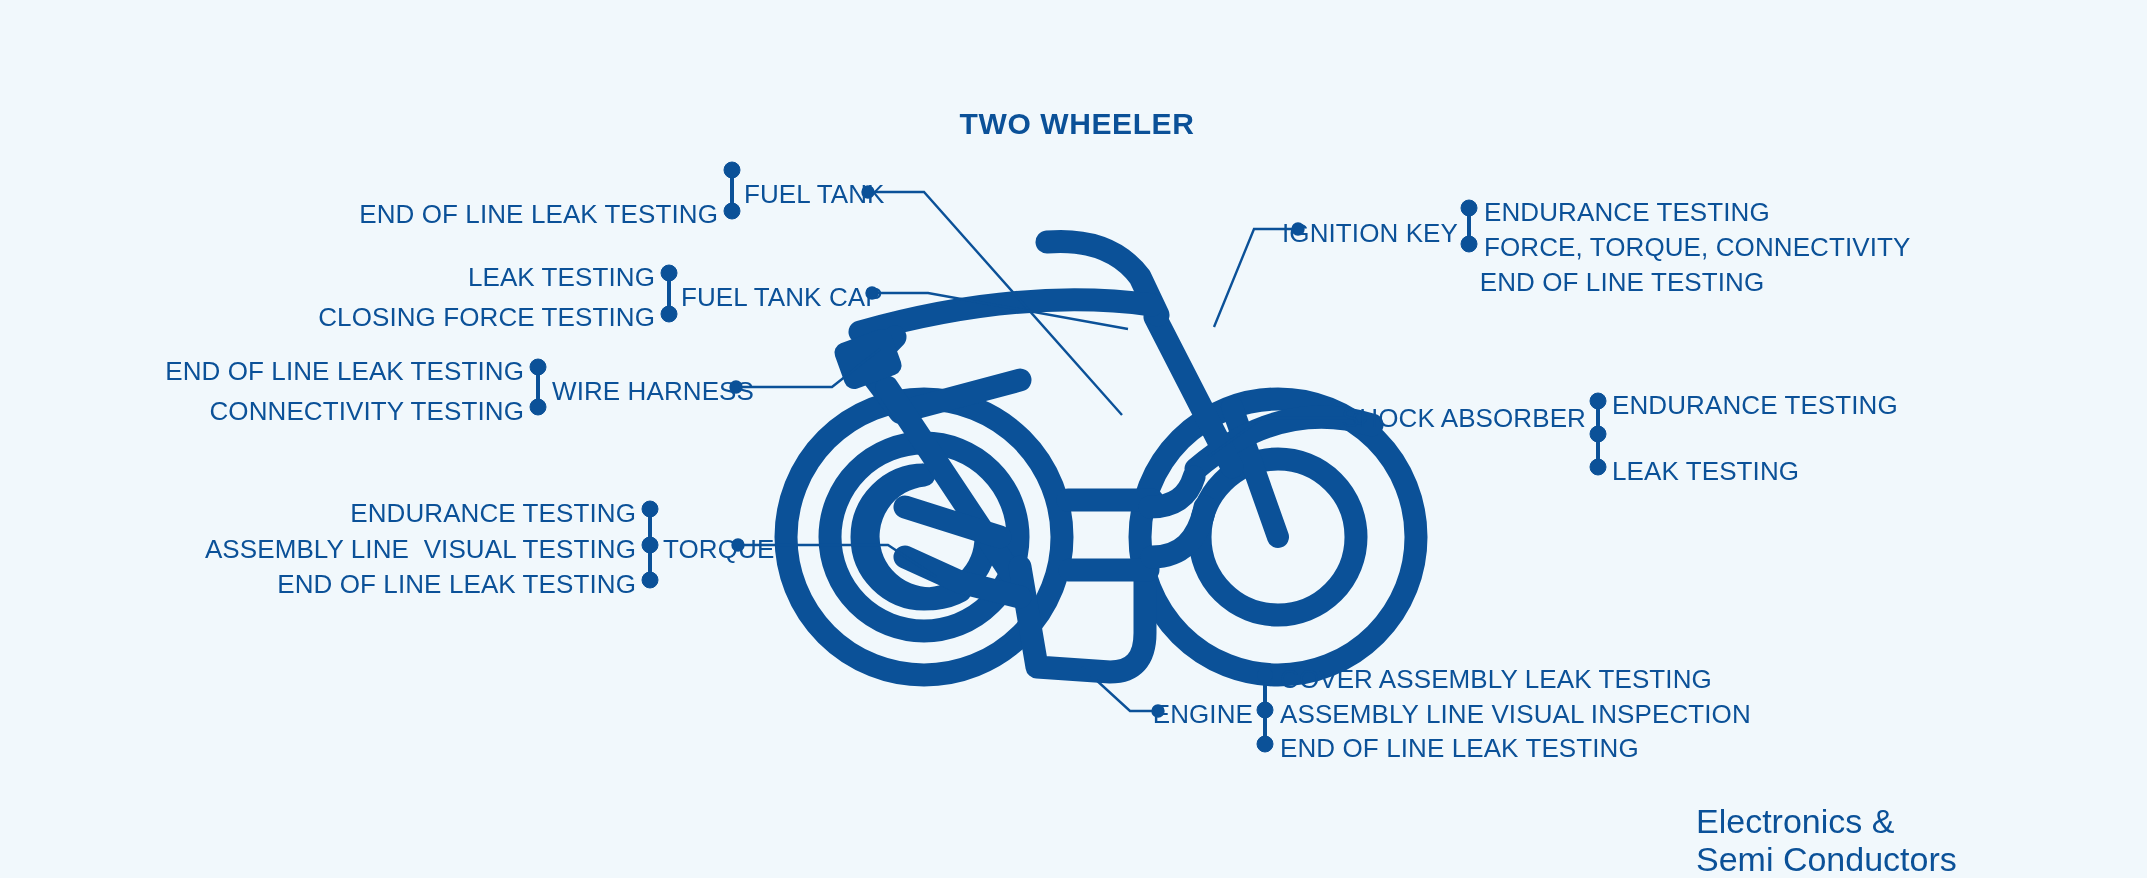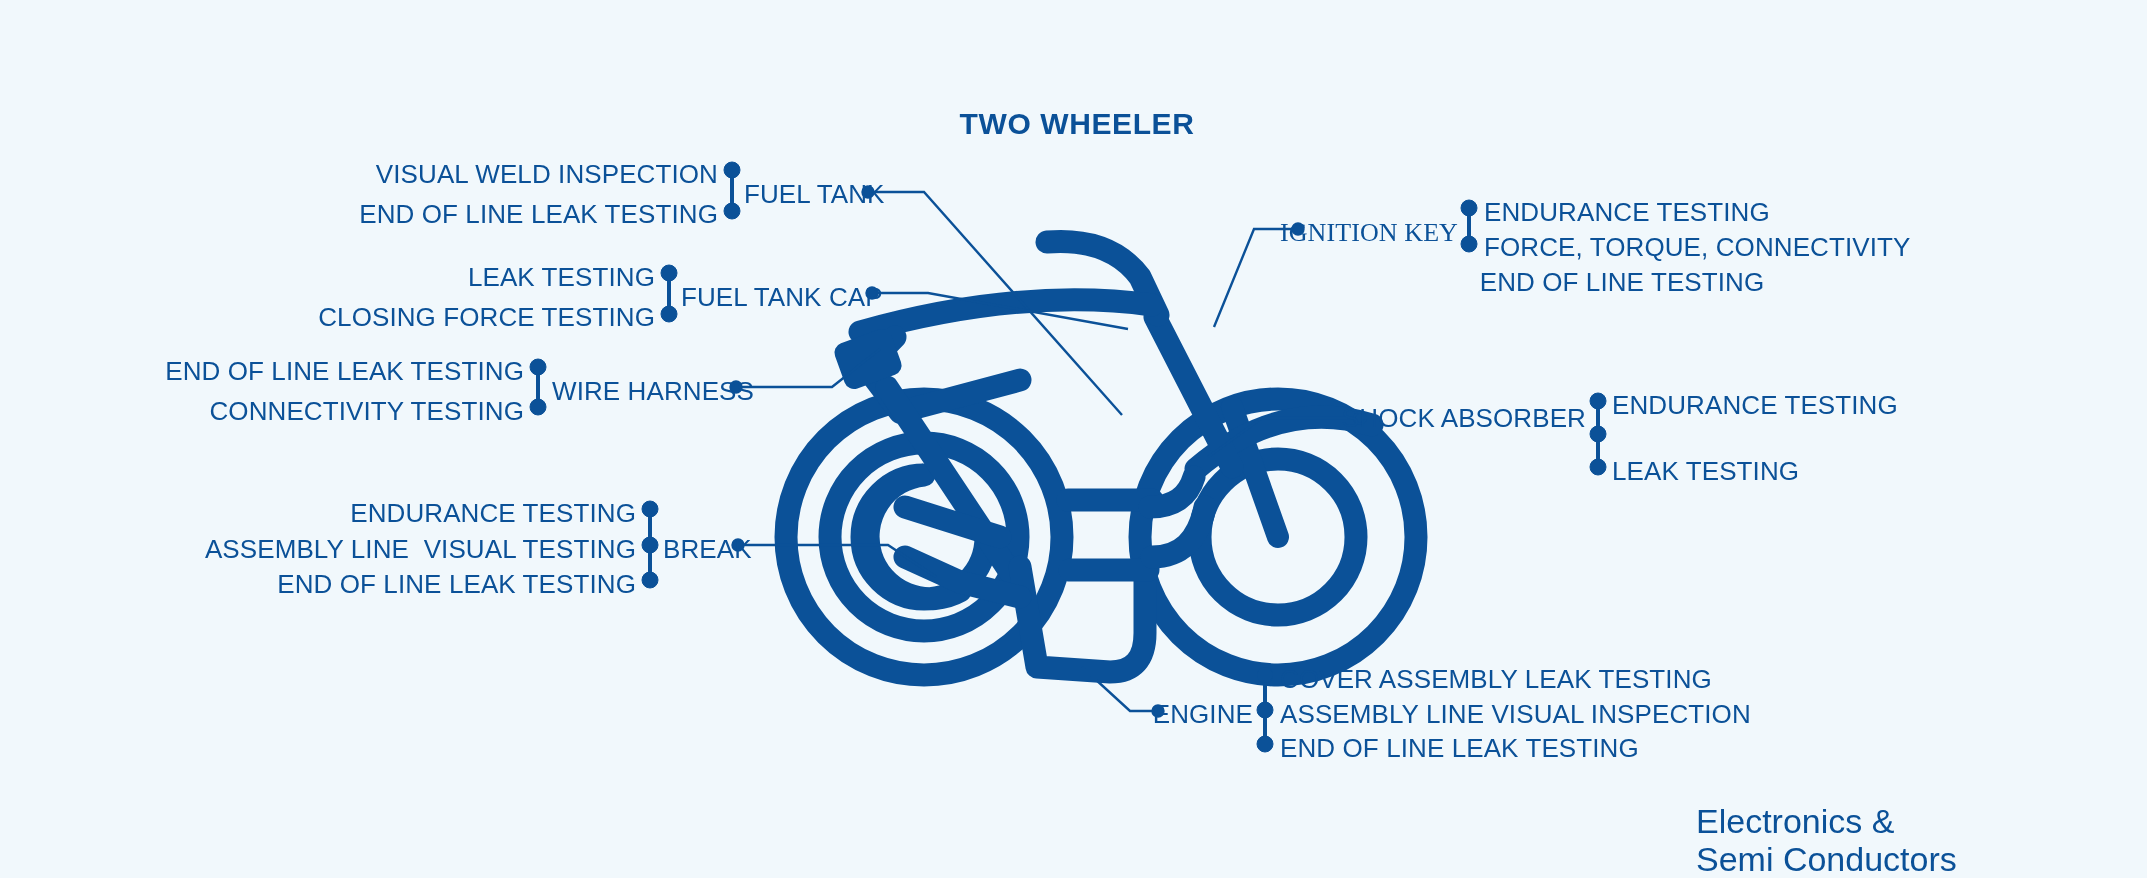--- a/index.html
+++ b/index.html
@@ -162,38 +162,37 @@
 
       <line x1="1265" y1="638" x2="1265" y2="707" stroke-width="4"></line>
       <circle cx="1265" cy="638" r="8"></circle>
       <circle cx="1265" cy="673" r="8"></circle>
       <circle cx="1265" cy="707" r="8"></circle>
     </g>
   </svg>
 
   <div class="txt title ca" style="left:1077px; top:72px;">TWO WHEELER</div>
 
-  <div class="txt spec ra" style="left:718px; top:124px;">VISUAL WELD INSPECTION</div>
   <div class="txt spec ra" style="left:718px; top:164px;">END OF LINE LEAK TESTING</div>
   <div class="txt part la" style="left:744px; top:144px;">FUEL TANK</div>
 
   <div class="txt spec ra" style="left:655px; top:227px;">LEAK TESTING</div>
   <div class="txt spec ra" style="left:655px; top:267px;">CLOSING FORCE TESTING</div>
   <div class="txt part la" style="left:681px; top:247px;">FUEL TANK CAP</div>
 
   <div class="txt spec ra" style="left:524px; top:321px;">END OF LINE LEAK TESTING</div>
   <div class="txt spec ra" style="left:524px; top:361px;">CONNECTIVITY TESTING</div>
   <div class="txt part la" style="left:552px; top:341px;">WIRE HARNESS</div>
 
   <div class="txt spec ra" style="left:636px; top:463px;">ENDURANCE TESTING</div>
   <div class="txt spec ra" style="left:636px; top:499px;">ASSEMBLY LINE  VISUAL TESTING</div>
   <div class="txt spec ra" style="left:636px; top:534px;">END OF LINE LEAK TESTING</div>
-  <div class="txt part la" style="left:663px; top:499px;">BREAK</div>
-
-  <div class="txt part ra" style="left:1458px; top:183px;font-family:Liberation Serif, serif;">IGNITION KEY</div>
+  <div class="txt part la" style="left:663px; top:499px;">TORQUE</div>
+
+  <div class="txt part ra" style="left:1458px; top:183px;">IGNITION KEY</div>
   <div class="txt spec la" style="left:1484px; top:162px;">ENDURANCE TESTING</div>
   <div class="txt spec la" style="left:1484px; top:197px;">FORCE, TORQUE, CONNECTIVITY</div>
   <div class="txt spec ca" style="left:1622px; top:232px;">END OF LINE TESTING</div>
 
   <div class="txt part ra" style="left:1586px; top:368px;">SHOCK ABSORBER</div>
   <div class="txt spec la" style="left:1612px; top:355px;">ENDURANCE TESTING</div>
   <div class="txt spec la" style="left:1612px; top:421px;">LEAK TESTING</div>
 
   <div class="txt part ra" style="left:1253px; top:664px;">ENGINE</div>
   <div class="txt spec la" style="left:1280px; top:664px;">ASSEMBLY LINE VISUAL INSPECTION</div>

